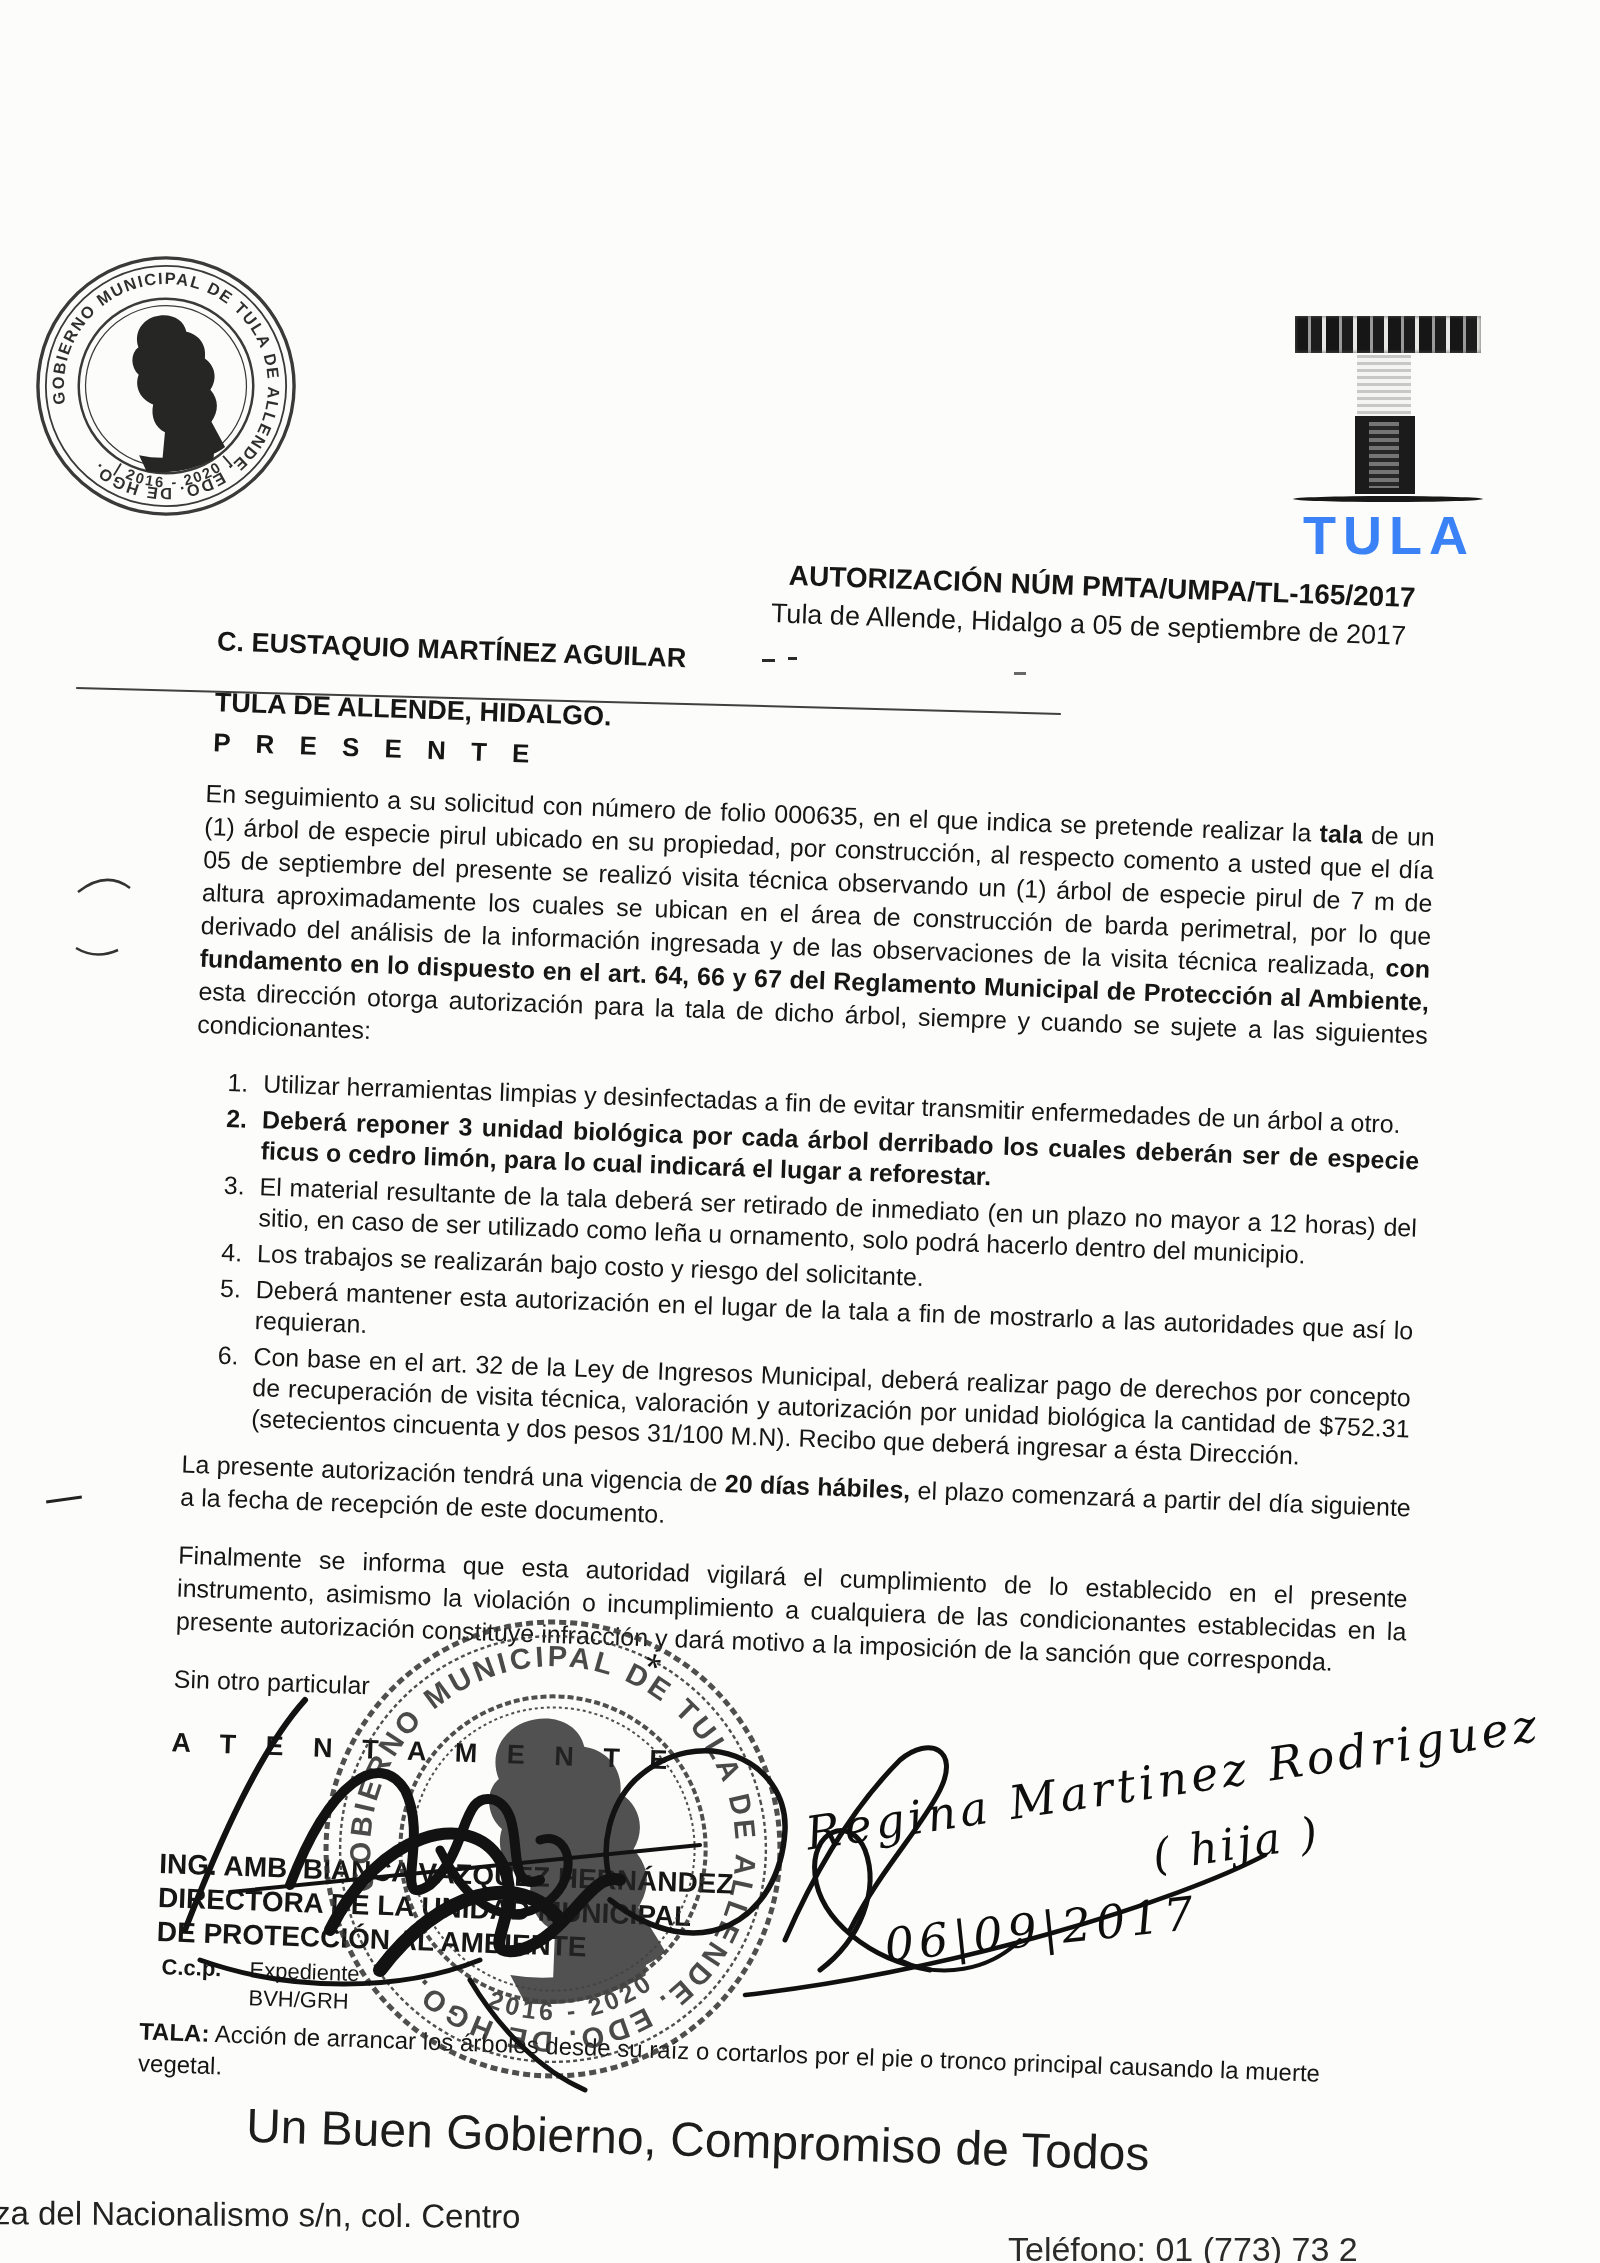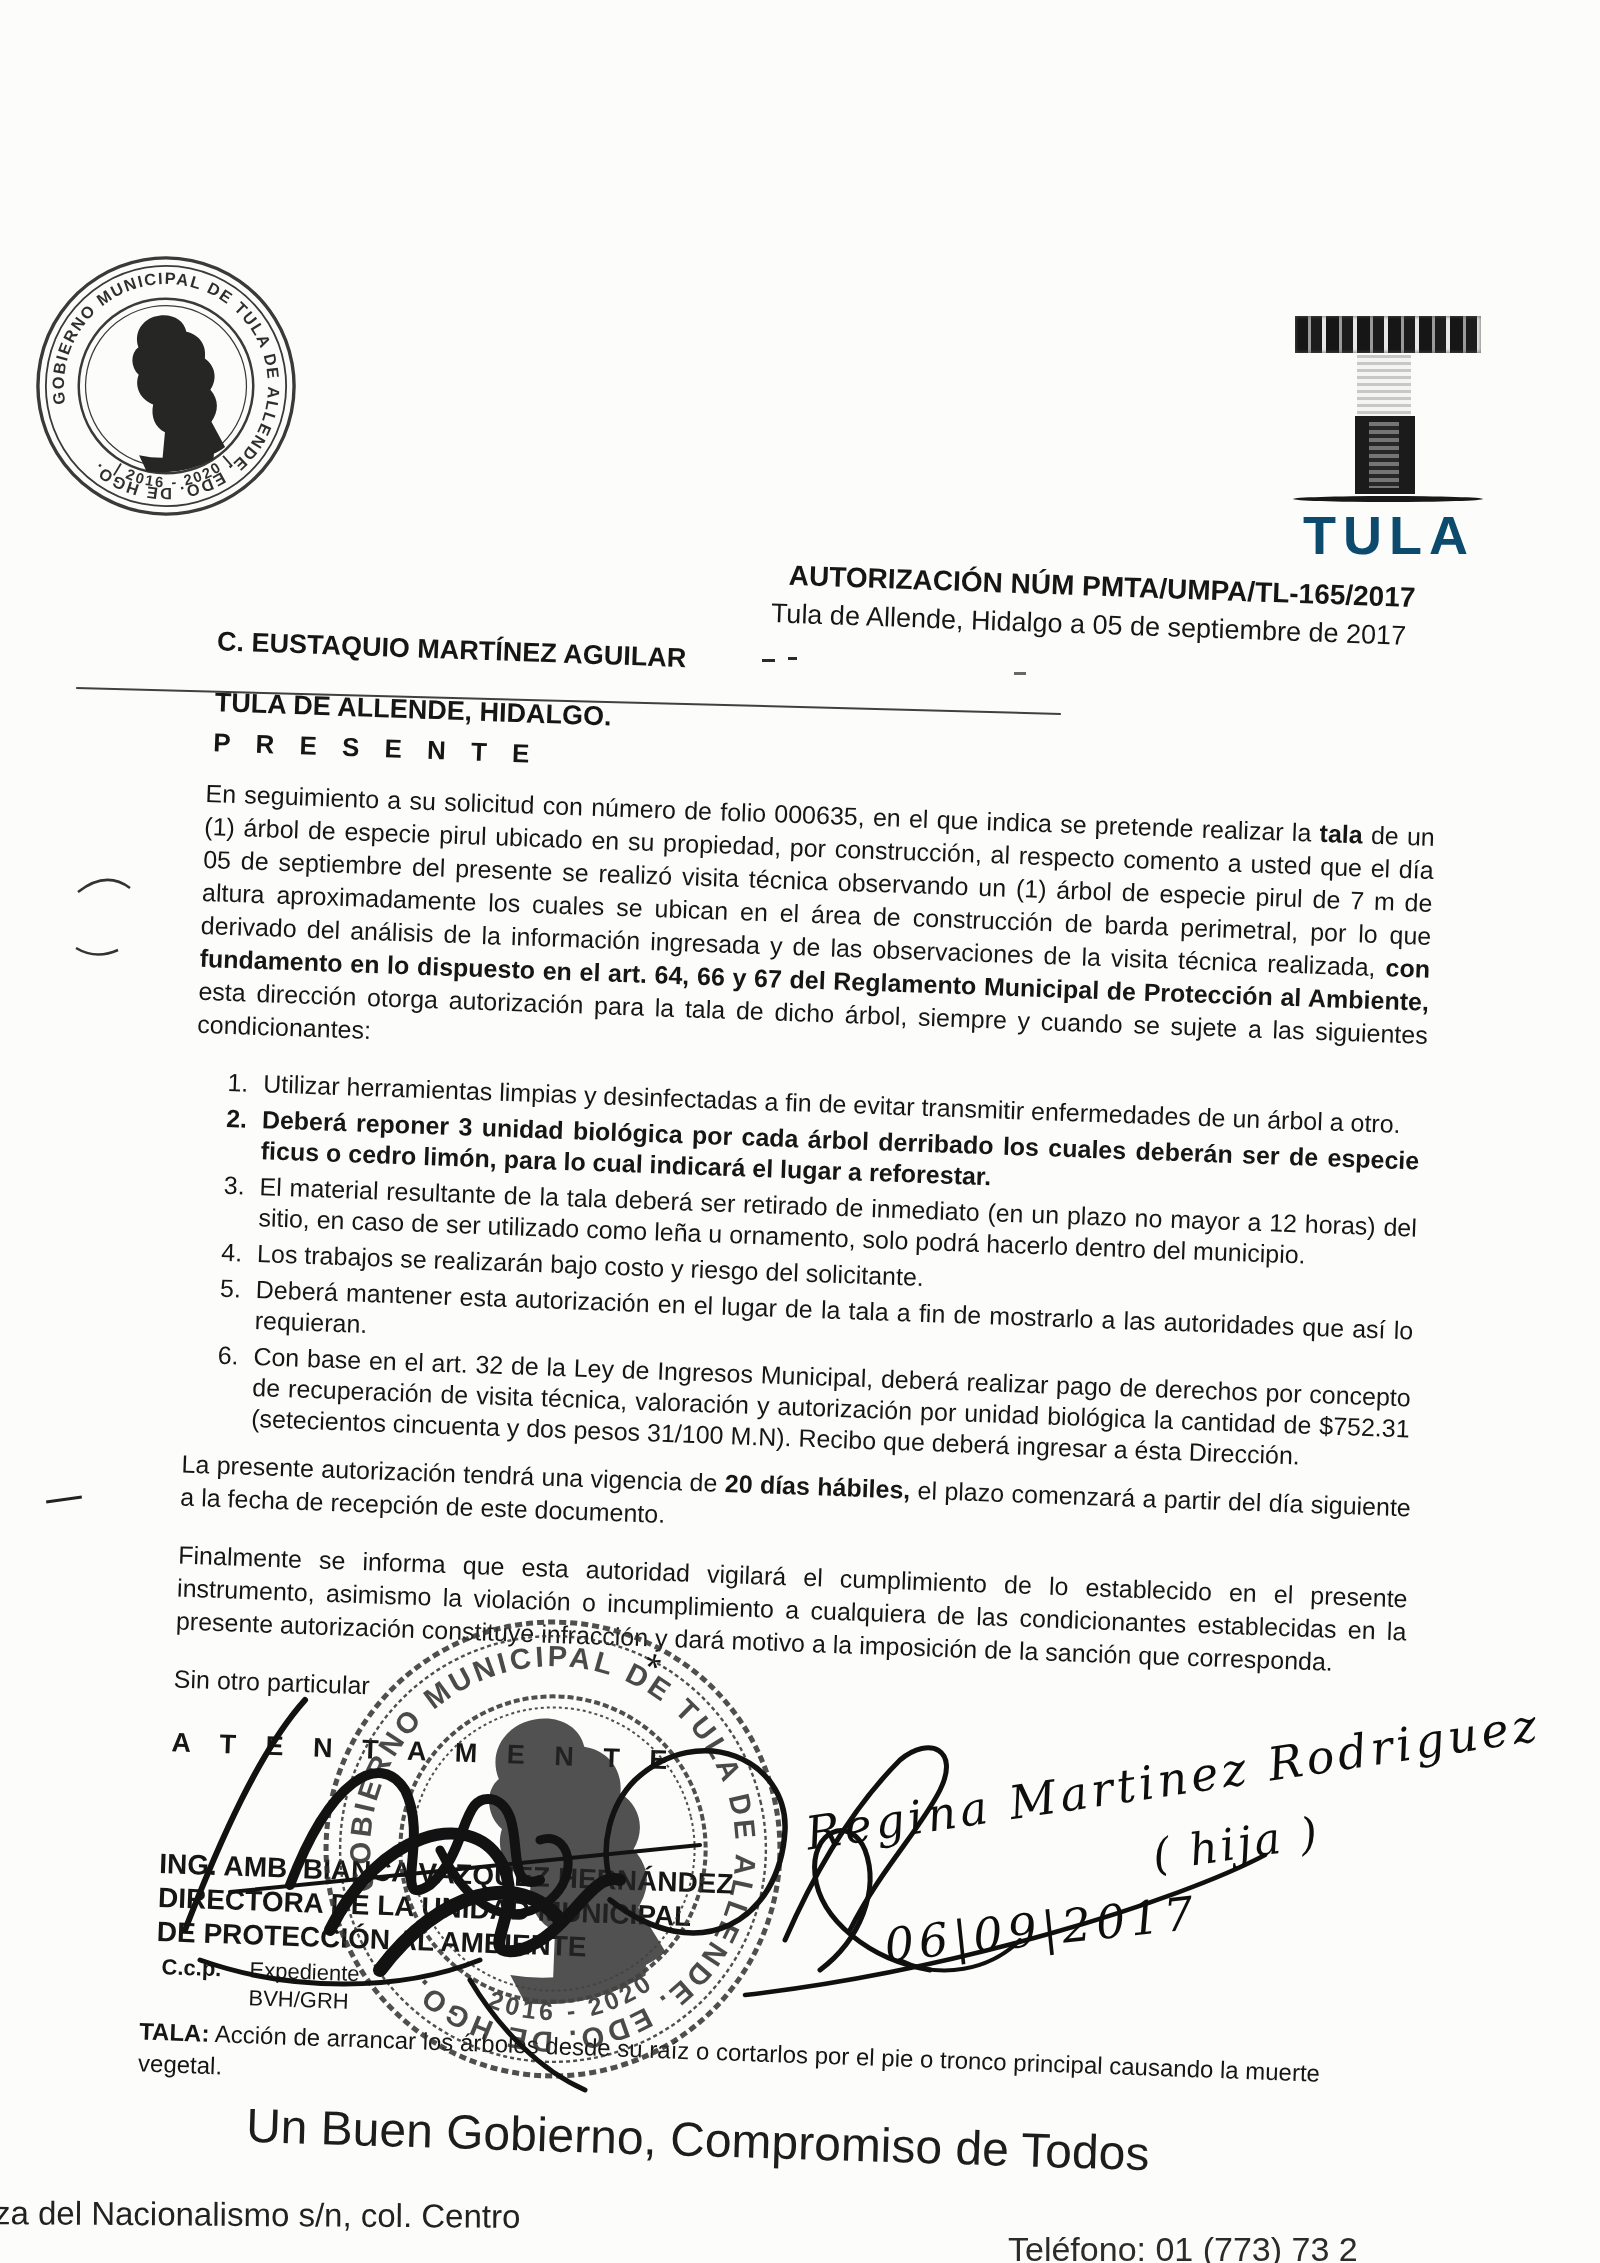--- a/index.html
+++ b/index.html
@@ -24,21 +24,21 @@
   .logo .dark-col {
     position:absolute; left:62px; top:100px; width:60px; height:78px; background:#1b1b1b;
   }
   .logo .dark-col .inner {
     position:absolute; left:14px; top:6px; width:30px; height:66px;
     background:repeating-linear-gradient(180deg,#8b8b8b 0 4px,#2a2a2a 4px 8px); opacity:.8;
   }
   .logo .base { position:absolute; left:0; top:180px; width:190px; height:6px; background:#181818; border-radius:50%; }
   .logo .wordmark {
     position:absolute; left:0; top:188px; width:192px; text-align:center;
-    font-size:54px; font-weight:bold; letter-spacing:7px; color:#0c4a6e;
+    font-size:54px; font-weight:bold; letter-spacing:7px; color:#3b82f6;
   }
   
   .content {
     position:absolute; left:140px; top:556px; width:1312px;
     transform:rotate(2.05deg); transform-origin:45% 40%;
     font-size:25px; line-height:1.32; z-index:2;
   }
   .auth-head { text-align:right; padding-right:58px; font-weight:bold; font-size:28px; }
   .date-line { text-align:right; padding-right:66px; font-size:27px; margin-top:2px; }
   .addressee { margin-top:12px; padding-left:58px; font-weight:bold; font-size:27px; }

